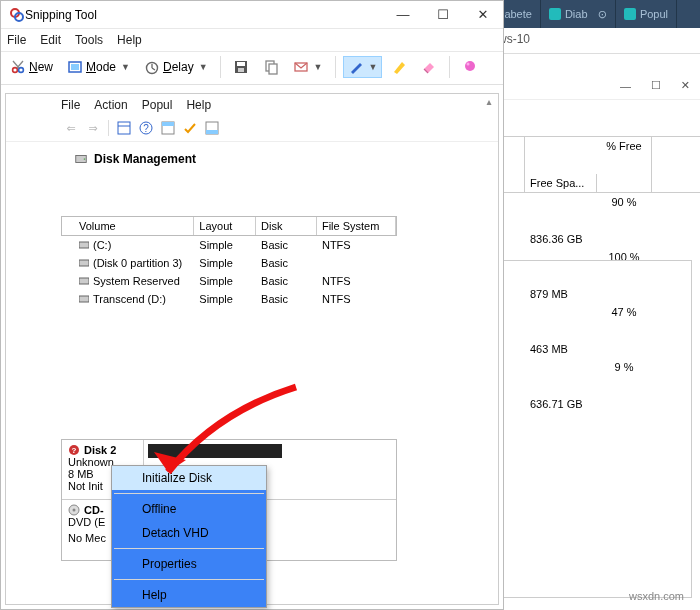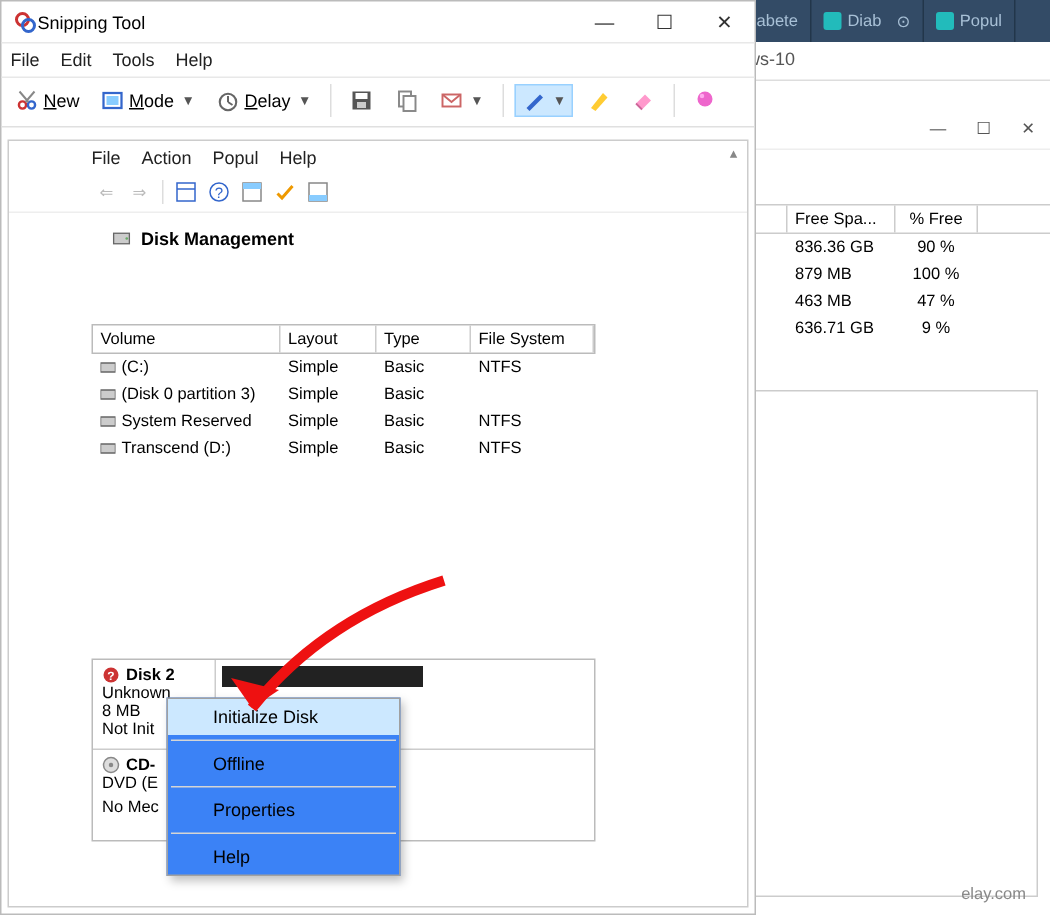--- a/index.html
+++ b/index.html
@@ -28,21 +28,21 @@
 
 .dm { position: absolute; left: 56px; top: 58px; width: 355px; }
 .dm-title { display: flex; align-items: center; gap: 6px; font-size: 12px; font-weight: 600; margin-bottom: 8px; margin-left: 12px; }
 .dm-hdico { width: 14px; height: 14px; }
 
 .dm-toolbar { display: flex; align-items: center; gap: 2px; padding: 3px 55px 3px; border-bottom: 1px solid #eee; }
 .dm-toolbtn { width: 20px; height: 20px; display: flex; align-items: center; justify-content: center; font-size: 11px; color: #555; }
 .dm-toolbtn.disabled { color: #bbb; }
 
 .dm-volumetable { position: absolute; left: 55px; top: 122px; width: 336px; }
-.dm-volhdr, .dm-volrow { display: flex; font-size: 11px; }
+.dm-volhdr, .dm-volrow { display: flex; font-size: 11px; padding-left: 12px; }
 .dm-volhdr { background: #fff; border: 1px solid #bbb; }
 .dm-volhdr > div { padding: 3px 5px; border-right: 1px solid #ccc; }
 .dm-volrow { border: 1px solid transparent; }
 .dm-volrow > div { padding: 2px 5px; display: flex; align-items: center; gap: 4px; }
 .col-vol { width: 125px; }
 .col-lay { width: 64px; }
 .col-type { width: 63px; }
 .col-fs { width: 82px; }
 .vol-ico { width: 10px; height: 10px; display: inline-block; }
 
@@ -63,21 +63,21 @@
 .rightwin { position: absolute; left: 470px; top: 0; width: 230px; height: 610px; background: #fff; }
 .browser-tabs { height: 28px; background: #334b66; display: flex; color: #a8c0d6; font-size: 11px; align-items: center; }
 .btab { display: flex; align-items: center; gap: 4px; padding: 0 8px; height: 100%; border-right: 1px solid #22364a; }
 .favico { width: 12px; height: 12px; background: #2bb; border-radius: 2px; }
 .addr-fragment { height: 26px; border-bottom: 1px solid #ddd; font-size: 12px; color: #555; padding: 4px 8px; }
 .wincontrols { height: 28px; display: flex; justify-content: flex-end; gap: 20px; align-items: center; padding-right: 10px; font-size: 11px; color: #555; border-bottom: 1px solid #eee; }
 
 .disktable { font-size: 11px; }
 .diskhdr { display: flex; background: #fff; border-top: 1px solid #ccc; border-bottom: 1px solid #ccc; }
 .diskhdr > div, .diskrow > div { padding: 3px 5px; border-right: 1px solid #ccc; }
-.dcol1 { width: 55px; } .dcol2 { width: 72px; } .dcol3 { width: 55px; text-align: center; }
+.dcol1 { width: 55px; } .dcol2 { width: 72px; margin-top: 37px; } .dcol3 { width: 55px; text-align: center; }
 .diskrow { display: flex; }
 .diskrow > div { border-right: 1px solid transparent; }
 
 .rightpane { position: absolute; left: 0; top: 260px; right: 8px; bottom: 12px; border: 1px solid #ccc; }
 
 .watermark { position: absolute; right: 16px; bottom: 8px; font-size: 11px; color: #888; }
 
 
 .arrow { position: absolute; left: 140px; top: 288px; width: 170px; height: 120px; z-index: 60; pointer-events: none; }
 
@@ -283,21 +283,21 @@
             <rect x="1" y="1" width="12" height="12" fill="none" stroke="#888"></rect>
             <rect x="1" y="9" width="12" height="4" fill="#8cf"></rect>
           </svg>
         </div>
     </div>
 
     <div class="dm-volumetable">
       <div class="dm-volhdr">
         <div class="col-vol">Volume</div>
         <div class="col-lay">Layout</div>
-        <div class="col-type">Type</div>
+        <div class="col-type">Disk</div>
         <div class="col-fs">File System</div>
       </div>
       <div class="dm-volrow">
         <div class="col-vol">
             <svg class="vol-ico" viewBox="0 0 10 10">
               <rect x="0" y="2" width="10" height="6" fill="#ccc" stroke="#666"></rect>
             </svg>
             <span>(C:)</span>
           </div>
         <div class="col-lay">Simple</div>
@@ -371,28 +371,29 @@
           <span>No Mec</span>
         </div>
         <div class="dm-row-bar"></div>
       </div>
     </div>
 
     <div class="ctxmenu">
       <div class="ctxitem sel">Initialize Disk</div>
       <div class="ctxsep"></div>
       <div class="ctxitem">Offline</div>
+      <div class="ctxitem">Detach VHD</div>
       <div class="ctxsep"></div>
       <div class="ctxitem">Properties</div>
       <div class="ctxsep"></div>
       <div class="ctxitem">Help</div>
     </div>
 
     <svg class="arrow" viewBox="0 0 170 120">
       <path d="M150 5 Q 70 30 22 90" stroke="#e11" stroke-width="7" fill="none"></path>
       <path d="M22 90 L8 70 L40 78 Z" fill="#e11"></path>
     </svg>
 
     <div style="position:absolute; right:2px; top:2px; width:14px; height:14px; color:#888; font-size:10px; text-align:center">▴</div>
   </div>
 </div>
 
-<div class="watermark">elay.com</div>
+<div class="watermark">wsxdn.com</div>
 
 </body></html>

